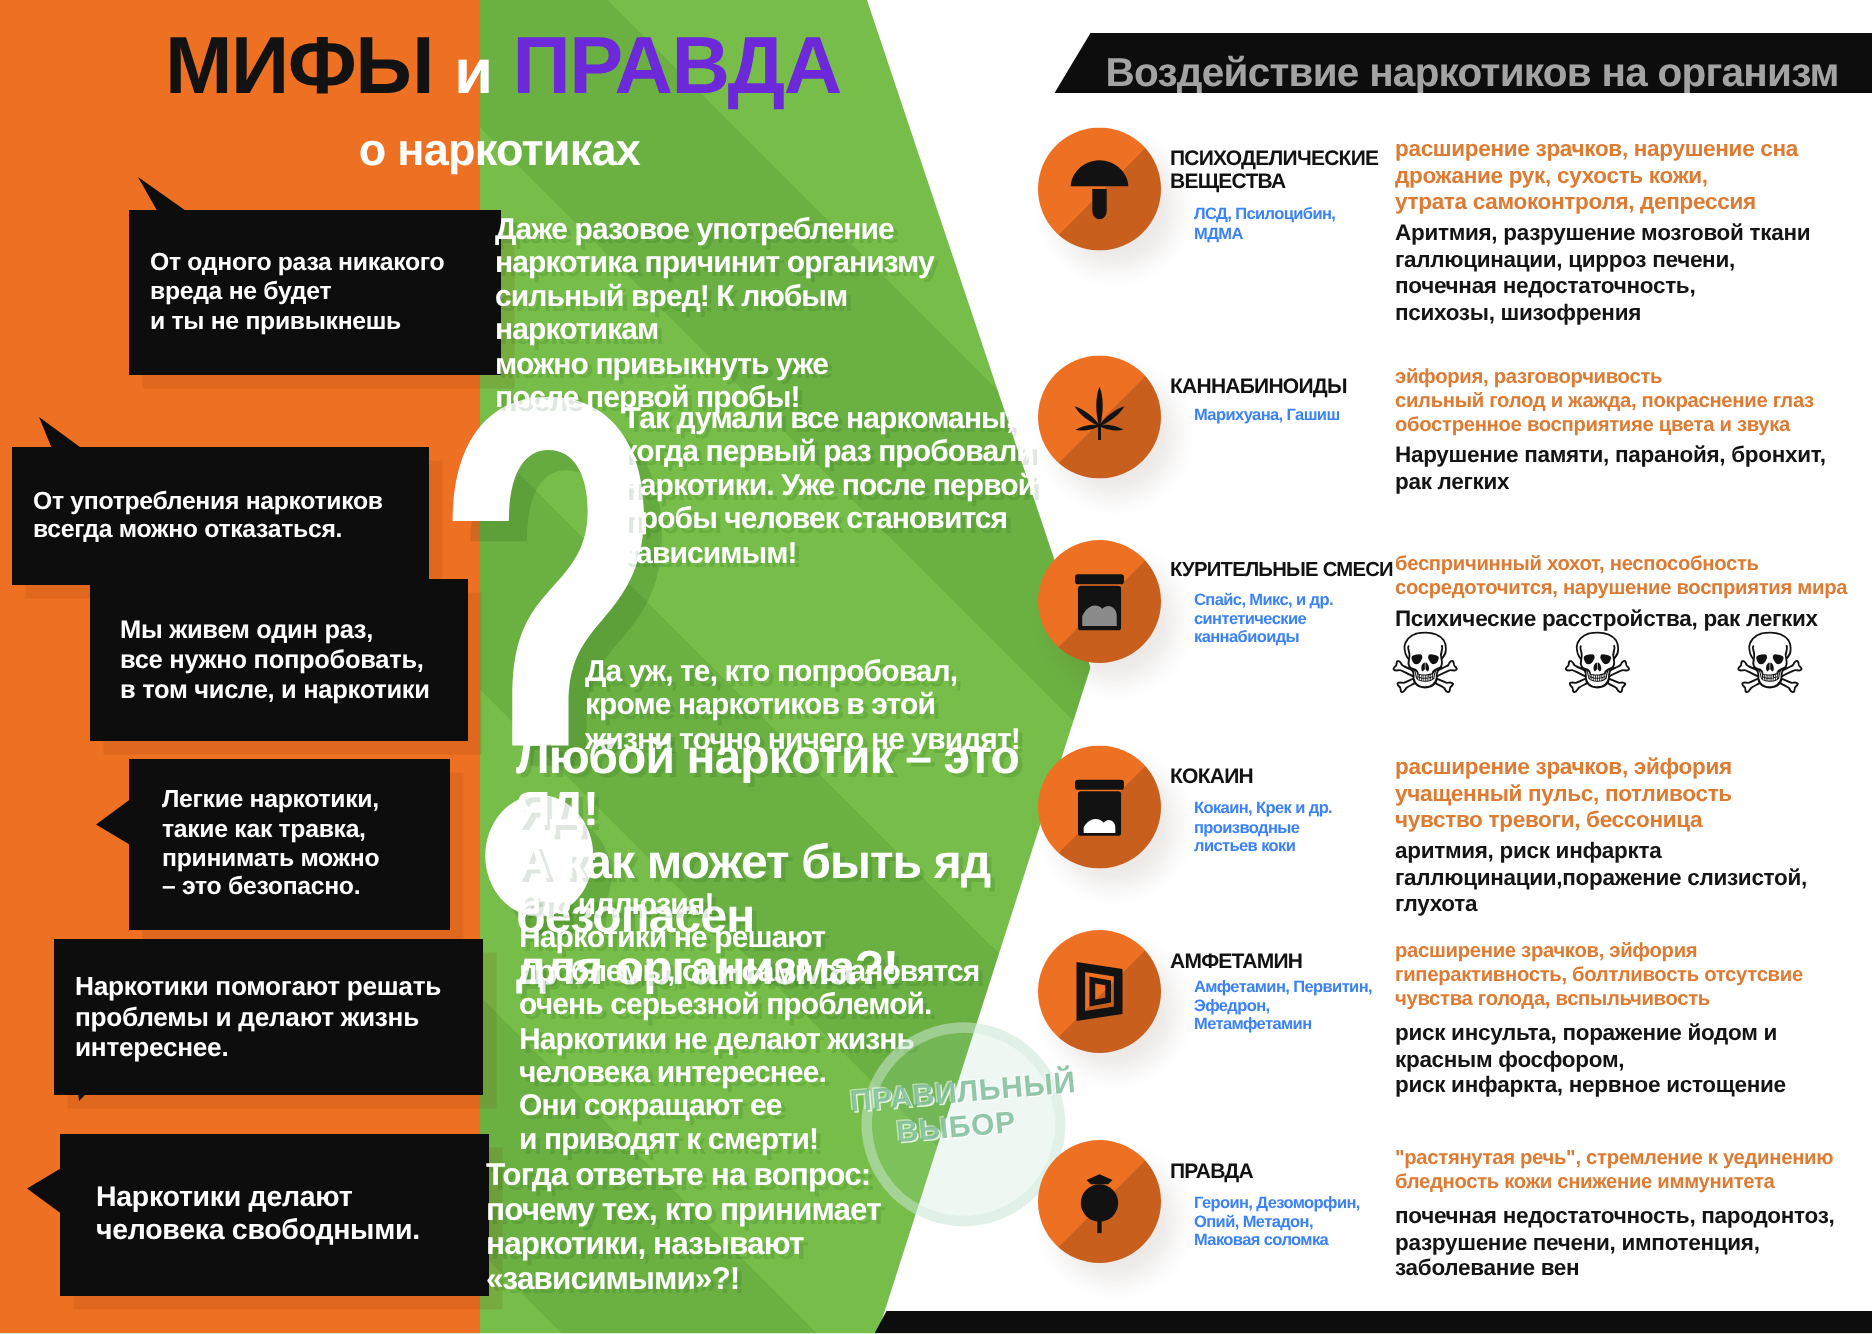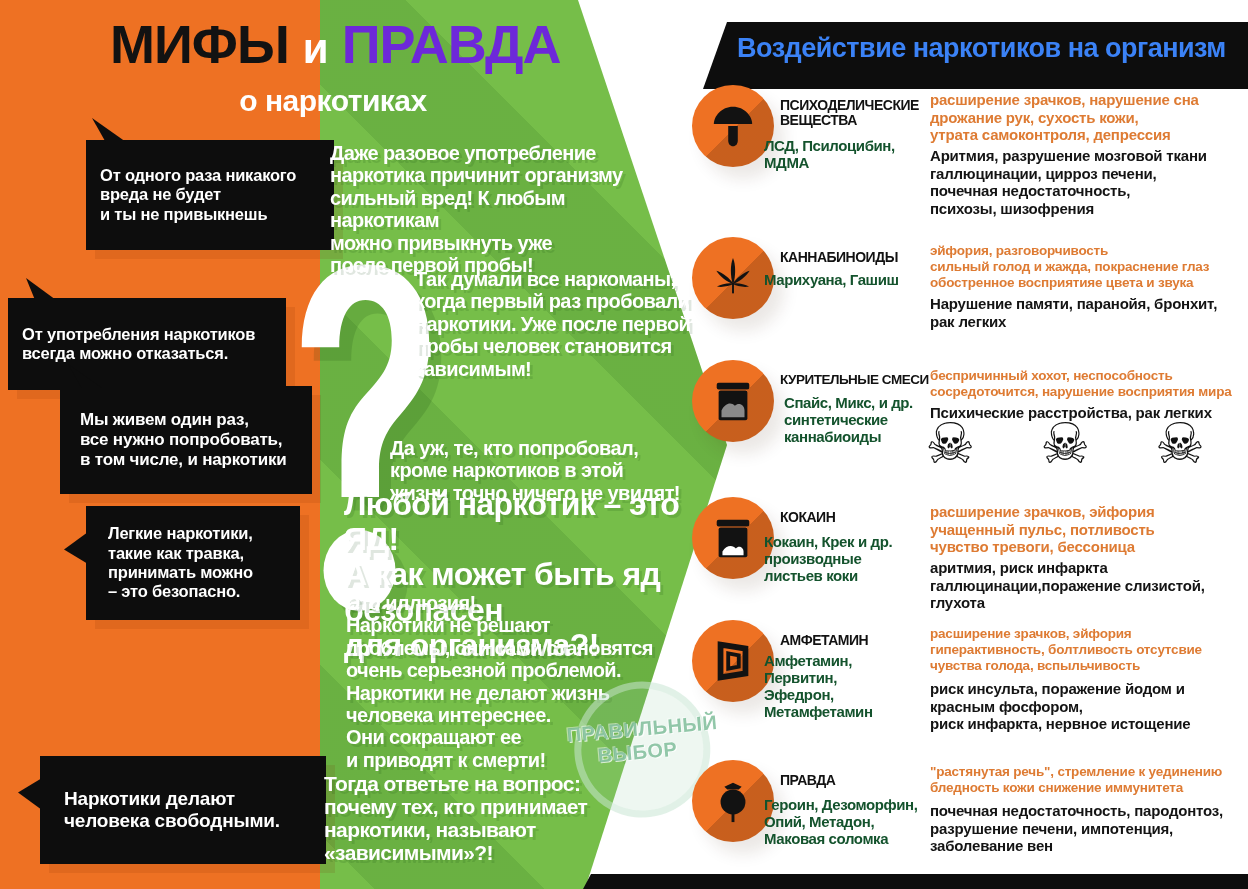--- a/index.html
+++ b/index.html
@@ -56,32 +56,32 @@
 
   
   .wm{left:568px;top:690px;width:138px;height:112px;transform:rotate(-5deg);}
   .wm-ring{position:absolute;left:6px;top:-8px;width:122px;height:122px;border-radius:50%;
            border:7px solid rgba(210,235,220,0.45);background:rgba(160,210,180,0.18);}
   .wm-text{position:absolute;left:0;top:28px;width:138px;text-align:center;font-weight:bold;font-size:20px;
            line-height:1.15;letter-spacing:0.5px;color:rgba(110,180,140,0.75);
            text-shadow:1px 1px 0 rgba(255,255,255,0.8),-1px -1px 0 rgba(255,255,255,0.5);}
 
   
-  .hdr{left:703px;top:22px;width:545px;height:67px;background:#0d0d0d;color:#3b82f6;
+  .hdr{left:703px;top:22px;width:545px;height:40px;background:#0d0d0d;color:#a3a3a3;
        clip-path:polygon(24px 0,100% 0,100% 100%,0 100%);
        font-weight:bold;font-size:27px;letter-spacing:-0.5px;line-height:52px;padding-left:34px;box-sizing:border-box;}
   .row{left:692px;width:556px;height:150px;}
   .r0{top:85px;} .r1{top:237px;} .r2{top:360px;} .r3{top:497px;} .r4{top:620px;} .r5{top:760px;}
   .circle{position:absolute;left:0;top:0;width:82px;height:82px;border-radius:50%;background:#EE7123;
           background-image:linear-gradient(135deg,rgba(0,0,0,0) 52%,rgba(0,0,0,0.16) 52%);
           display:flex;align-items:center;justify-content:center;box-shadow:10px 12px 16px rgba(60,30,0,0.10);}
   .dname{position:absolute;left:88px;top:13px;width:152px;color:#121212;font-weight:bold;font-size:14px;
          line-height:1.1;letter-spacing:-0.5px;}
   .dname.small{font-size:13.5px;}
-  .dsub{position:absolute;left:72px;width:160px;color:#14532d;font-size:15px;line-height:1.14;letter-spacing:-0.4px;font-weight:bold;}
+  .dsub{position:absolute;left:104px;width:160px;color:#3b82f6;font-size:11px;line-height:1.14;letter-spacing:-0.4px;font-weight:bold;}
   .fx{position:absolute;left:238px;width:322px;font-weight:bold;font-size:15px;line-height:1.18;letter-spacing:-0.2px;}
   .fx1{color:#DE7B33;}
   .fx2{color:#141414;}
   .fx.small{font-size:13.5px;}
   .skulls{left:925px;top:416px;width:280px;display:flex;justify-content:space-between;}
   .skull{font-family:"DejaVu Sans",sans-serif;font-size:56px;color:#111;line-height:1;}
 </style>
 </head>
 <body>
 
@@ -125,20 +125,26 @@
       <span class="pre">Мы живем один раз,
 все нужно попробовать,
 в том числе, и наркотики</span>
     </div>
   <div class="abs bubble b3">
       <span class="tail"></span>
       <span class="pre">Легкие наркотики,
 такие как травка,
 принимать можно
 – это безопасно.</span>
+    </div>
+  <div class="abs bubble b4">
+      <span class="tail"></span>
+      <span class="pre">Наркотики помогают решать
+проблемы и делают жизнь
+интереснее.</span>
     </div>
   <div class="abs bubble b5">
       <span class="tail"></span>
       <span class="pre">Наркотики делают
 человека свободными.</span>
     </div>
 
   <div class="abs truth pre t0">Даже разовое употребление
 наркотика причинит организму
 сильный вред! К любым наркотикам
@@ -220,21 +226,21 @@
 
   <div class="abs row r2">
     <div class="circle">
       <svg width="46" height="46" viewBox="0 0 48 48">
         <rect x="7" y="5" width="34" height="7" rx="2" fill="#121212"></rect>
         <rect x="9" y="13" width="30" height="31" rx="2" fill="#121212"></rect>
         <path d="M12 34 C16 26 22 25 26 29 C30 25 36 28 36 34 L36 41 L12 41 Z" fill="#8a8a8a"></path>
       </svg>
     </div>
     <div class="dname small pre">КУРИТЕЛЬНЫЕ СМЕСИ</div>
-    <div class="dsub pre" style="top:34px;margin-left:20px;">Спайс, Микс, и др.
+    <div class="dsub pre" style="top:34px;">Спайс, Микс, и др.
 синтетические
 каннабиоиды</div>
     <div class="fx fx1 pre small" style="top:8px;">беспричинный хохот, неспособность
 сосредоточится, нарушение восприятия мира</div>
     <div class="fx fx2 pre" style="top:44px;">Психические расстройства, рак легких</div>
   </div>
 
   <div class="abs skulls">
     <span class="skull">☠</span>
     <span class="skull">☠</span>

